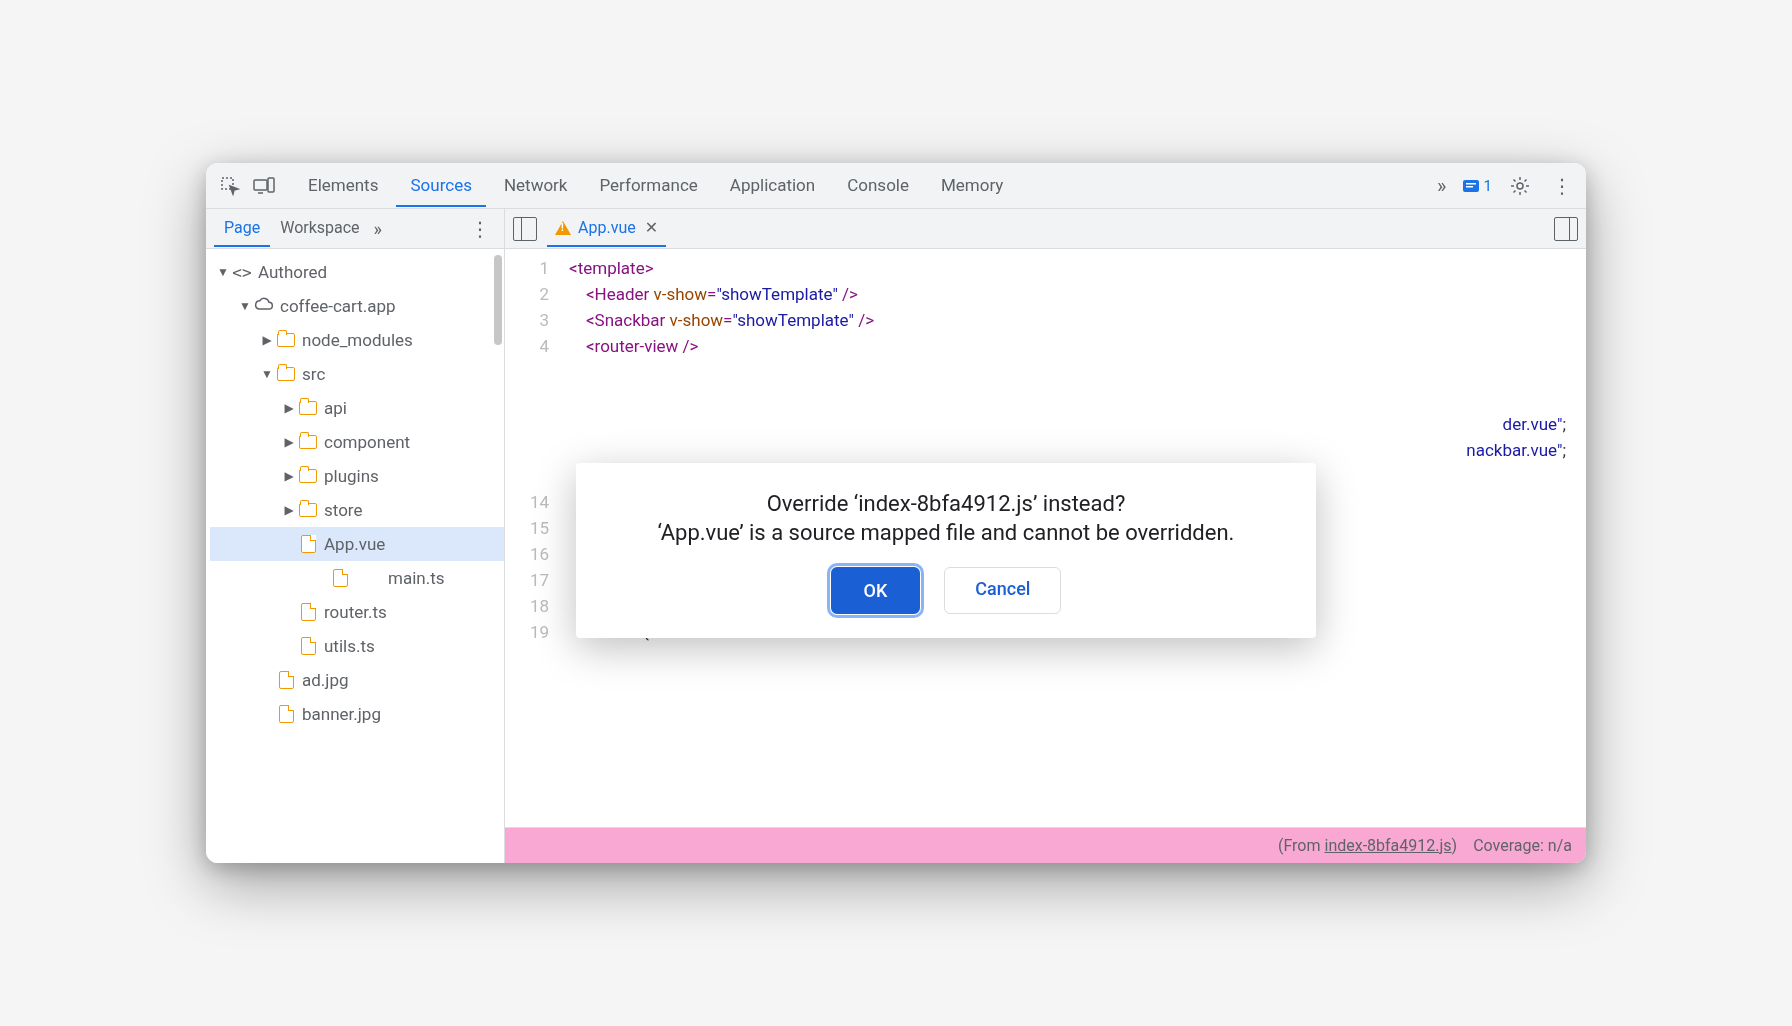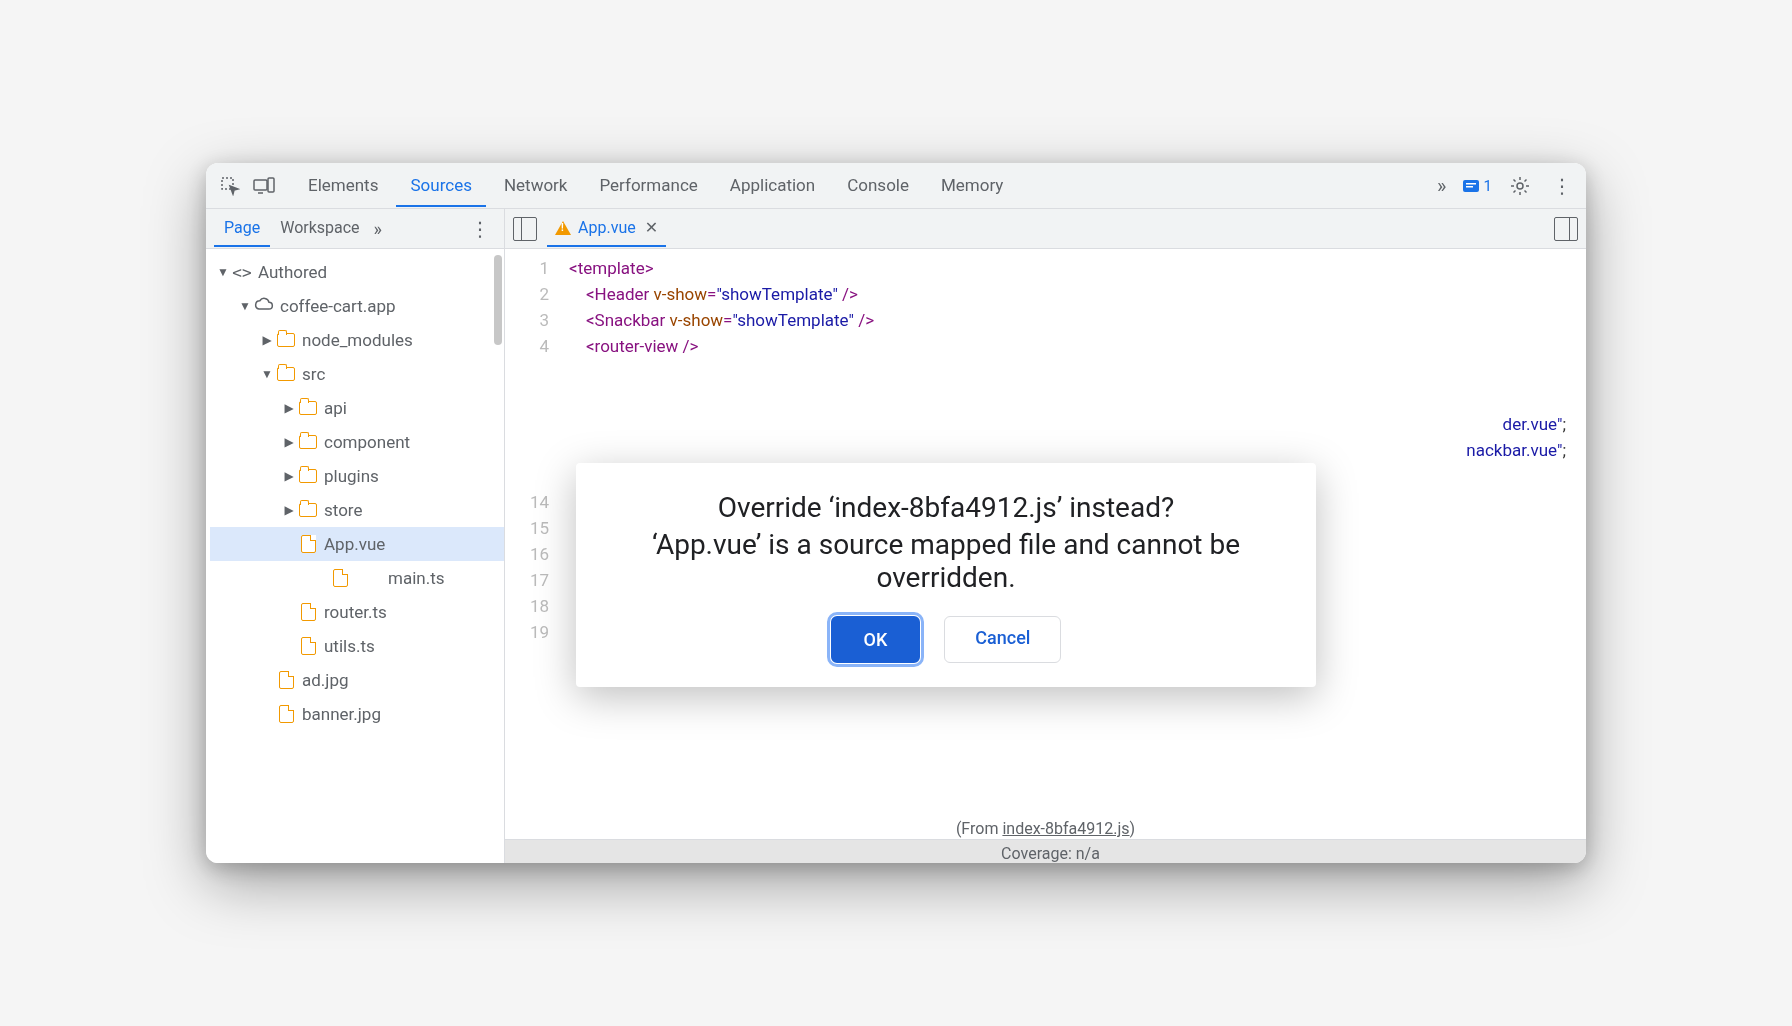--- a/index.html
+++ b/index.html
@@ -43,24 +43,24 @@
 .ed-tab { display:flex; align-items:center; gap:7px; padding:8px 8px; border-bottom:2px solid #1a73e8; color:#1a73e8; font-size:16px; cursor:pointer; }
 .warn-icon { width:0; height:0; border-left:8px solid transparent; border-right:8px solid transparent; border-bottom:14px solid #f29900; position:relative; }
 .warn-icon::after { content:'!'; position:absolute; left:-2px; top:1px; color:#fff; font-size:10px; font-weight:bold; }
 .ed-close { color:#5f6368; cursor:pointer; font-size:16px; margin-left:2px; }
 .ed-right-toggle { margin-left:auto; width:24px; height:24px; border:1.5px solid #5f6368; border-radius:2px; display:flex; align-items:center; justify-content:flex-end; cursor:pointer; }
 .ed-right-toggle span { width:8px; border-left:1.5px solid #5f6368; height:100%; }
 .code-area { flex:1; display:flex; font-family:"SF Mono",Menlo,Consolas,monospace; font-size:17px; line-height:26px; overflow:hidden; position:relative; }
 .gutter { width:56px; text-align:right; padding:6px 12px 0 0; color:#bbb; background:#fff; user-select:none; }
 .code { flex:1; padding:6px 0 0 8px; white-space:pre; color:#333; overflow:hidden; }
 .c-tag{color:#881280}.c-attr{color:#994500}.c-str{color:#1a1aa6}.c-punc{color:#881280}.c-kw{color:#a21caf}.c-prop{color:#0f766e}
-.statusbar { height:24px; border-top:1px solid #dadce0; background:#e5e5e5; display:flex; align-items:center; justify-content:flex-end; padding:0 14px; font-size:16px; color:#5f6368; gap:6px;flex-direction:column; }
+.statusbar { height:36px; border-top:1px solid #dadce0; background:#f9a8d4; display:flex; align-items:center; justify-content:flex-end; padding:0 14px; font-size:16px; color:#5f6368; gap:6px; }
 .statusbar a { color:#5f6368; text-decoration:underline; }
 .dialog { position:absolute; top:300px; left:370px; width:740px; background:#fff; box-shadow:0 10px 40px rgba(0,0,0,.25); border-radius:4px; padding:28px 30px 24px; text-align:center; }
-.dialog-line { font-size:28px; color:#202124; margin-bottom:4px; }
+.dialog-line { font-size:22px; color:#202124; margin-bottom:4px; }
 .dialog-buttons { margin-top:22px; display:flex; justify-content:center; gap:24px; }
 .btn { padding:10px 30px; font-size:18px; border-radius:6px; cursor:pointer; font-weight:500; }
 .btn-primary { background:#1a5fd4; color:#fff; border:3px solid #1a5fd4; outline:3px solid #8ab4f8; outline-offset:1px; }
 .btn-secondary { background:#fff; color:#1a5fd4; border:1px solid #dadce0; }
 </style>
 </head>
 <body>
 
 <div class="window">
 

